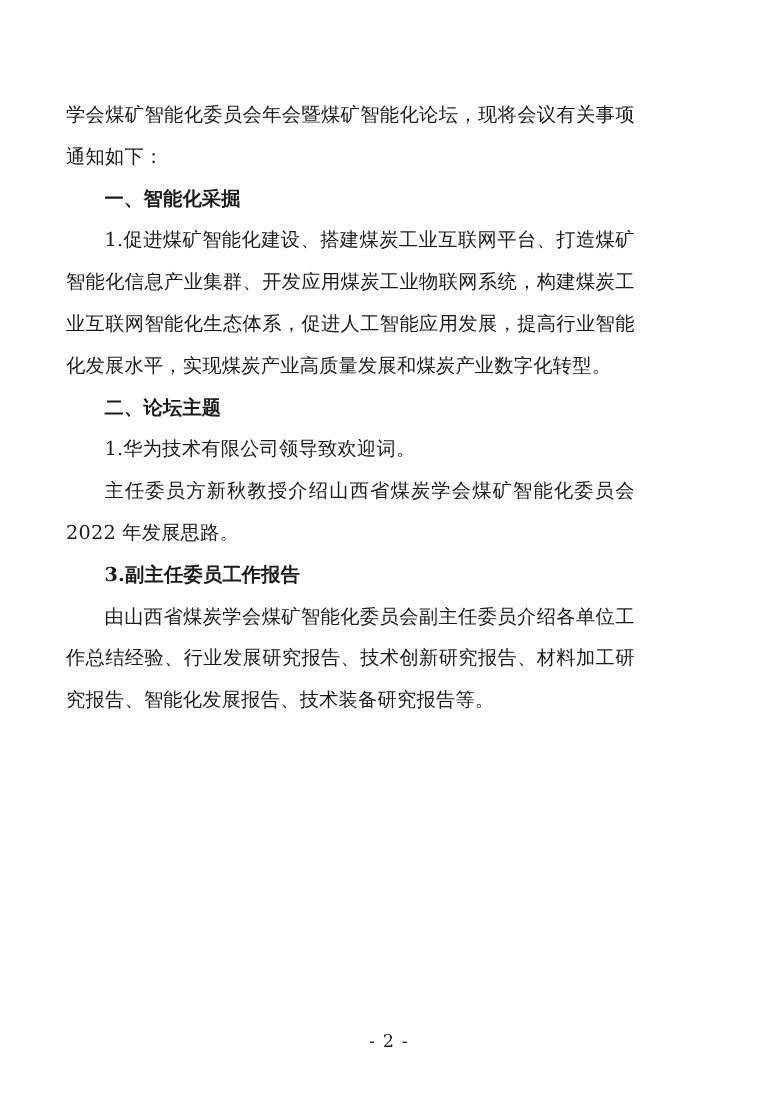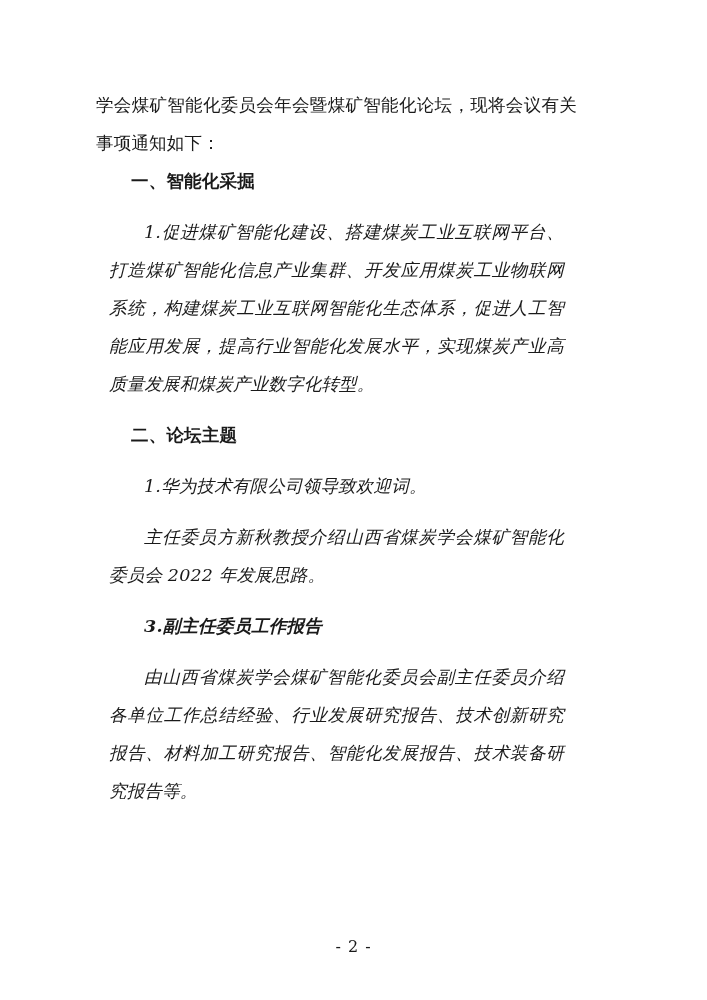--- a/index.html
+++ b/index.html
@@ -13,37 +13,36 @@
     font-family: "DejaVu Serif", "Liberation Serif", serif;
     color: #1a1a1a;
     position: relative;
     overflow: hidden;
   }
   .page {
     position: relative;
     width: 673px;
     height: 1000px;
     box-sizing: border-box;
-    padding: 86px 96px 0 96px;
+    padding: 86px 96px 0 60px;
   }
   .doc-body {
     font-size: 17.5px;
     line-height: 38px;
     text-align: justify;
     text-justify: inter-ideograph;
     letter-spacing: 0.2px;
   }
   .para {
     margin: 0;
     text-indent: 0;
   }
   .para-indent {
-    margin: 13px;
+    margin: 0;
     text-indent: 35px;
-    font-style: italic;
   }
   .heading {
     margin: 0;
     text-indent: 35px;
     font-weight: bold;
   }
   .sub-bold {
     font-weight: bold;
   }
   .page-number {

